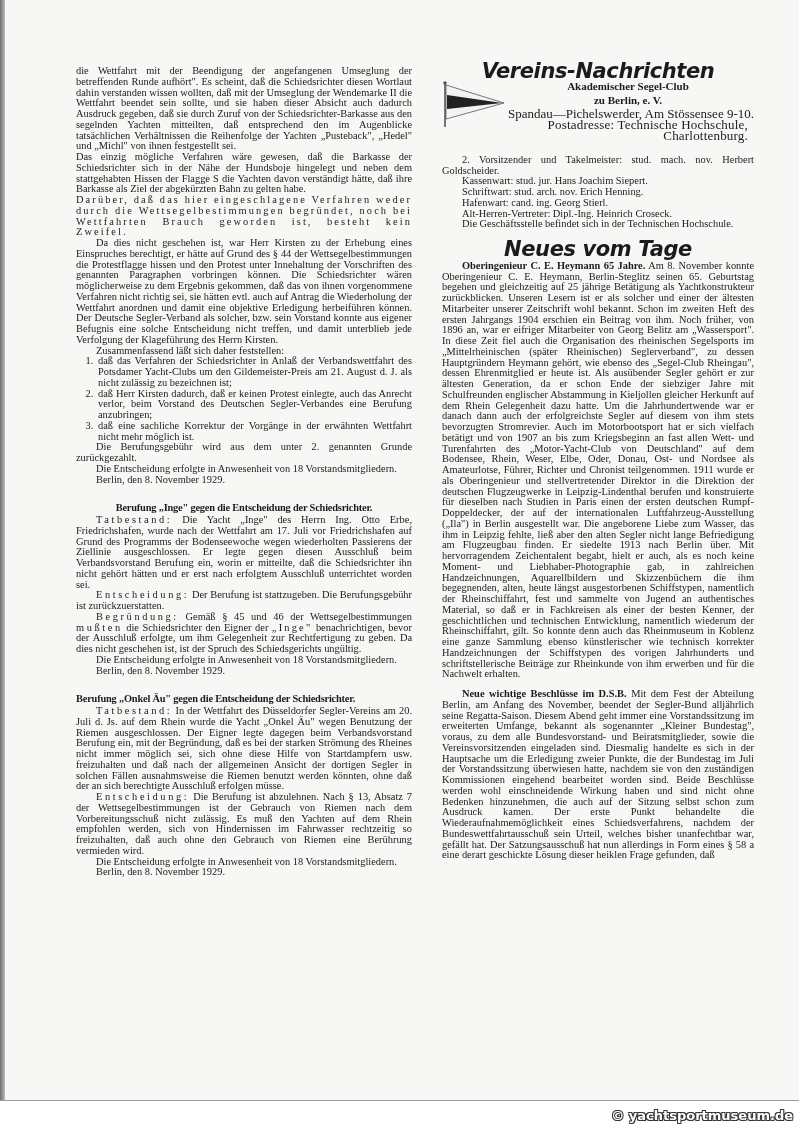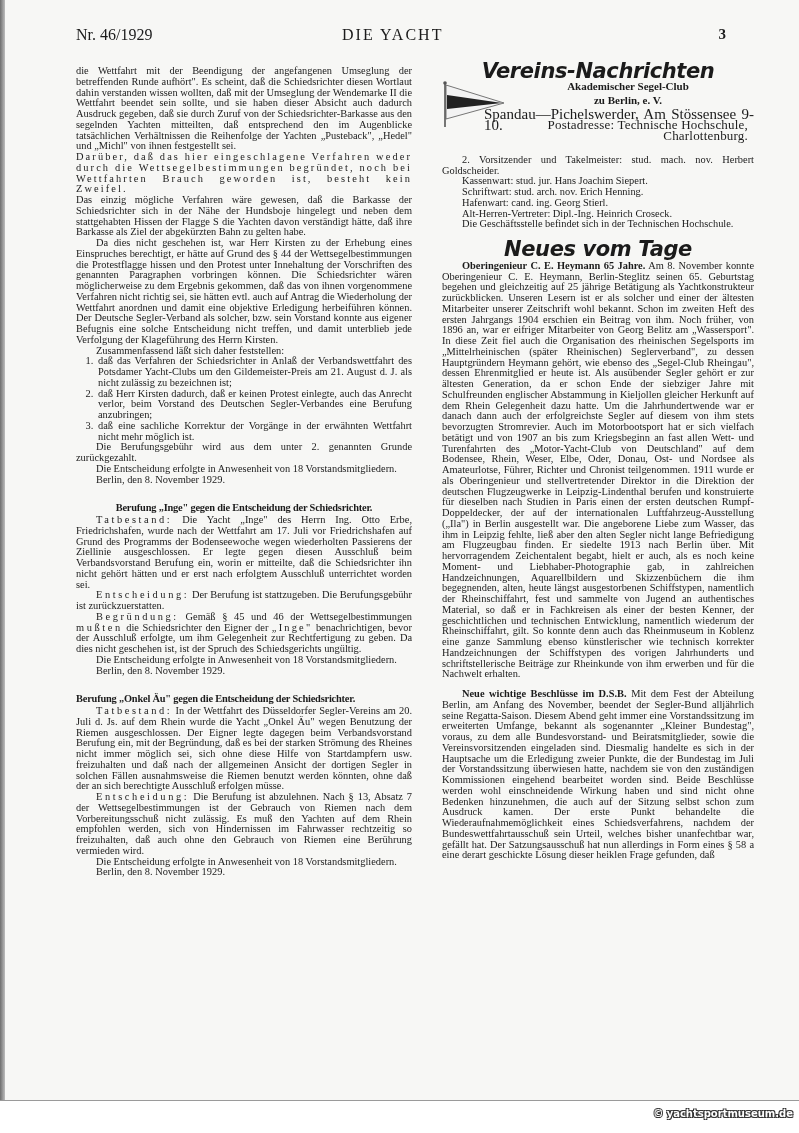--- a/index.html
+++ b/index.html
@@ -39,46 +39,41 @@
   ol { margin: 0; padding-left: 20px; }
   ol li { padding-left: 2px; }
 
   .section-title {
     font-family: "DejaVu Sans", sans-serif; font-style: italic; font-weight: bold;
     font-size: 21px; text-align: center; letter-spacing: -0.4px; margin: 0 0 2px 0;
   }
   .club { position: relative; height: 68px; margin-bottom: 8px; }
   .flag { position: absolute; left: 0px; top: 0px; width: 66px; height: 50px; }
   .club-name { position: absolute; left: 60px; width: 252px; text-align: center; font-weight: bold; font-size: 11px; line-height: 14px; top: 0px; }
-  .club-addr { position: absolute; left: 42px; width: 270px; font-size: 15px; top: 30px; }
+  .club-addr { position: absolute; left: 42px; width: 270px; text-align: right; font-size: 13px; top: 30px; }
   .club-post { position: absolute; left: 42px; width: 264px; text-align: right; font-size: 13px; top: 41px; letter-spacing: 0.2px; }
   .bold { font-weight: bold; }
   .gap { height: 9px; }
   .watermark {
     position: absolute; right: 6px; top: 1108px;
-    font-family: "DejaVu Sans", sans-serif; font-weight: bold; font-size: 10px;
+    font-family: "DejaVu Sans", sans-serif; font-weight: bold; font-size: 13px;
     color: #ffffff; text-shadow: -1px -1px 0 #333, 1px -1px 0 #333, -1px 1px 0 #333, 1px 1px 0 #333;
   }
 </style>
 </head>
 <body>
 
 <div class="page">
   <div class="edge"></div>
 
-  <div class="header">
-    <span class="issue">Nr. 46/1929</span>
-    <span class="mag">DIE YACHT</span>
-    <span class="pno">3</span>
-  </div>
 
   <div class="col col-left">
     <p class="noind">die Wettfahrt mit der Beendigung der angefangenen Umseglung der betreffenden Runde aufhört". Es scheint, daß die Schiedsrichter diesen Wortlaut dahin verstanden wissen wollten, daß mit der Umseglung der Wendemarke II die Wettfahrt beendet sein sollte, und sie haben dieser Absicht auch dadurch Ausdruck gegeben, daß sie durch Zuruf von der Schiedsrichter-Barkasse aus den segelnden Yachten mitteilten, daß entsprechend den im Augenblicke tatsächlichen Verhältnissen die Reihenfolge der Yachten „Pusteback", „Hedel" und „Michl" von ihnen festgestellt sei.</p>
+    <p class="noind" style="text-indent:0;">Das einzig mögliche Verfahren wäre gewesen, daß die Barkasse der Schiedsrichter sich in der Nähe der Hundsboje hingelegt und neben dem stattgehabten Hissen der Flagge S die Yachten davon verständigt hätte, daß ihre Barkasse als Ziel der abgekürzten Bahn zu gelten habe.</p>
     <p class="noind sp" style="letter-spacing:2.1px;">Darüber, daß das hier eingeschlagene Verfahren weder durch die Wettsegelbestimmungen begründet, noch bei Wettfahrten Brauch geworden ist, besteht kein Zweifel.</p>
-    <p class="noind" style="text-indent:0;">Das einzig mögliche Verfahren wäre gewesen, daß die Barkasse der Schiedsrichter sich in der Nähe der Hundsboje hingelegt und neben dem stattgehabten Hissen der Flagge S die Yachten davon verständigt hätte, daß ihre Barkasse als Ziel der abgekürzten Bahn zu gelten habe.</p>
     <p>Da dies nicht geschehen ist, war Herr Kirsten zu der Erhebung eines Einspruches berechtigt, er hätte auf Grund des § 44 der Wettsegelbestimmungen die Protestflagge hissen und den Protest unter Innehaltung der Vorschriften des genannten Paragraphen vorbringen können. Die Schiedsrichter wären möglicherweise zu dem Ergebnis gekommen, daß das von ihnen vorgenommene Verfahren nicht richtig sei, sie hätten evtl. auch auf Antrag die Wiederholung der Wettfahrt anordnen und damit eine objektive Erledigung herbeiführen können. Der Deutsche Segler-Verband als solcher, bzw. sein Vorstand konnte aus eigener Befugnis eine solche Entscheidung nicht treffen, und damit unterblieb jede Verfolgung der Klageführung des Herrn Kirsten.</p>
     <p>Zusammenfassend läßt sich daher feststellen:</p>
     <ol>
       <li>daß das Verfahren der Schiedsrichter in Anlaß der Verbandswettfahrt des Potsdamer Yacht-Clubs um den Gildemeister-Preis am 21. August d. J. als nicht zulässig zu bezeichnen ist;</li>
       <li>daß Herr Kirsten dadurch, daß er keinen Protest einlegte, auch das Anrecht verlor, beim Vorstand des Deutschen Segler-Verbandes eine Berufung anzubringen;</li>
       <li>daß eine sachliche Korrektur der Vorgänge in der erwähnten Wettfahrt nicht mehr möglich ist.</li>
     </ol>
     <p>Die Berufungsgebühr wird aus dem unter 2. genannten Grunde zurückgezahlt.</p>
     <p>Die Entscheidung erfolgte in Anwesenheit von 18 Vorstandsmitgliedern.</p>
     <p>Berlin, den 8. November 1929.</p>

